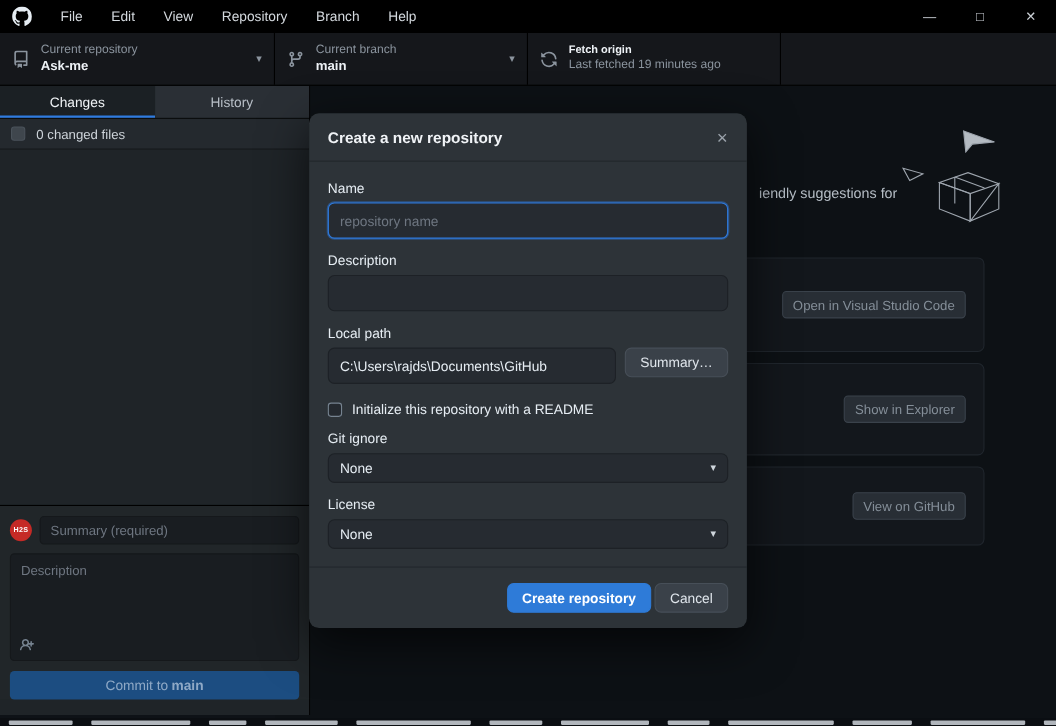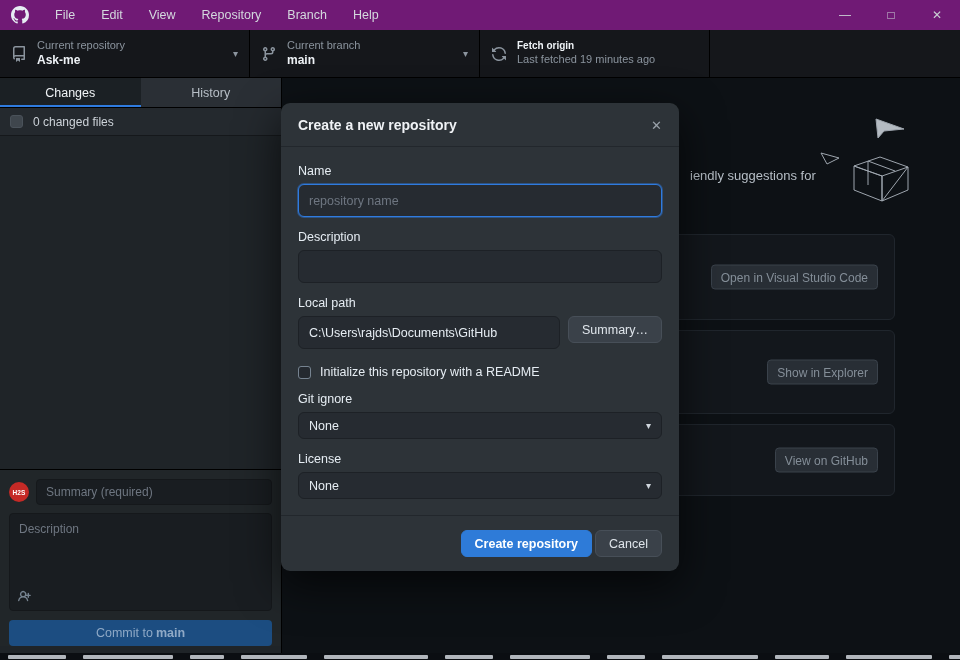--- a/index.html
+++ b/index.html
@@ -1,41 +1,41 @@
 <!DOCTYPE html>
 <html><head>
 <meta charset="utf-8">
 <style>
   * { margin:0; padding:0; box-sizing:border-box; }
   html,body { width:960px; height:660px; overflow:hidden; }
   body { font-family:"Liberation Sans","DejaVu Sans",sans-serif; font-size:12px; color:#e6edf3; background:#0e1217; }
   .app { position:relative; width:960px; height:660px; background:#0e1217; overflow:hidden; }
 
   
-  .titlebar { position:absolute; top:0; left:0; right:0; height:30px; background:#701a75; display:flex; align-items:center; z-index:6; }
+  .titlebar { position:absolute; top:0; left:0; right:0; height:30px; background:#000000; display:flex; align-items:center; z-index:6; }
   .logo { width:18px; height:18px; margin:0 13px 0 11px; display:flex; align-items:center; }
   .menu { display:flex; height:30px; }
   .menu-item { padding:0 13px; line-height:30px; font-size:12.5px; color:#d4d9de; cursor:default; }
   .win-controls { margin-left:auto; display:flex; height:30px; }
   .win-btn { width:46px; display:flex; align-items:center; justify-content:center; color:#c9ced4; font-size:12px; }
 
   
   .toolbar { position:absolute; top:30px; left:0; right:0; height:48px; background:#15171b; display:flex; border-bottom:1px solid #000; z-index:6; }
   .tb-section { display:flex; align-items:center; padding:10px 11px; border-right:1px solid #000; }
   .tb-repo { width:250px; }
   .tb-branch { width:230px; }
   .tb-fetch { width:230px; }
   .tb-icon { width:16px; height:16px; margin-right:10px; flex:none; }
   .tb-text { display:flex; flex-direction:column; line-height:1.25; min-width:0; }
   .tb-label { font-size:11px; color:#8b949e; white-space:nowrap; }
   .tb-value { font-size:12px; font-weight:bold; color:#eef2f6; white-space:nowrap; }
   .tb-chev { margin-left:auto; color:#8b949e; font-size:10px; padding-left:8px; }
 
   
-  .sidebar { position:absolute; left:0; top:78px; width:282px; bottom:0; background:#1f2428; display:flex; flex-direction:column; border-right:1px solid #000; z-index:4; }
+  .sidebar { position:absolute; left:0; top:78px; width:282px; bottom:10px; background:#1f2428; display:flex; flex-direction:column; border-right:1px solid #000; z-index:4; }
   .tabs { display:flex; height:30px; border-bottom:1px solid #000; flex:none; }
   .tab { flex:1; display:flex; align-items:center; justify-content:center; font-size:12.5px; cursor:default; }
   .tab.active { background:#1b2024; color:#f0f3f6; box-shadow:inset 0 -2px 0 #2f7bdf; }
   .tab.inactive { background:#2a2f35; color:#b8bfc7; }
   .files-row { height:28px; display:flex; align-items:center; gap:10px; padding:0 10px; background:#24292e; border-bottom:1px solid #15181b; font-size:12px; color:#cdd3d9; flex:none; }
   .files-checkbox { width:13px; height:13px; border-radius:3px; background:#3f464d; border:1px solid #4a525a; flex:none; }
   .sidebar-spacer { flex:1; }
 
   .commit-panel { flex:none; padding:9px 9px 0 9px; border-top:1px solid #000; background:#212629; margin-bottom:14px; }
   .summary-row { display:flex; align-items:center; gap:7px; }

